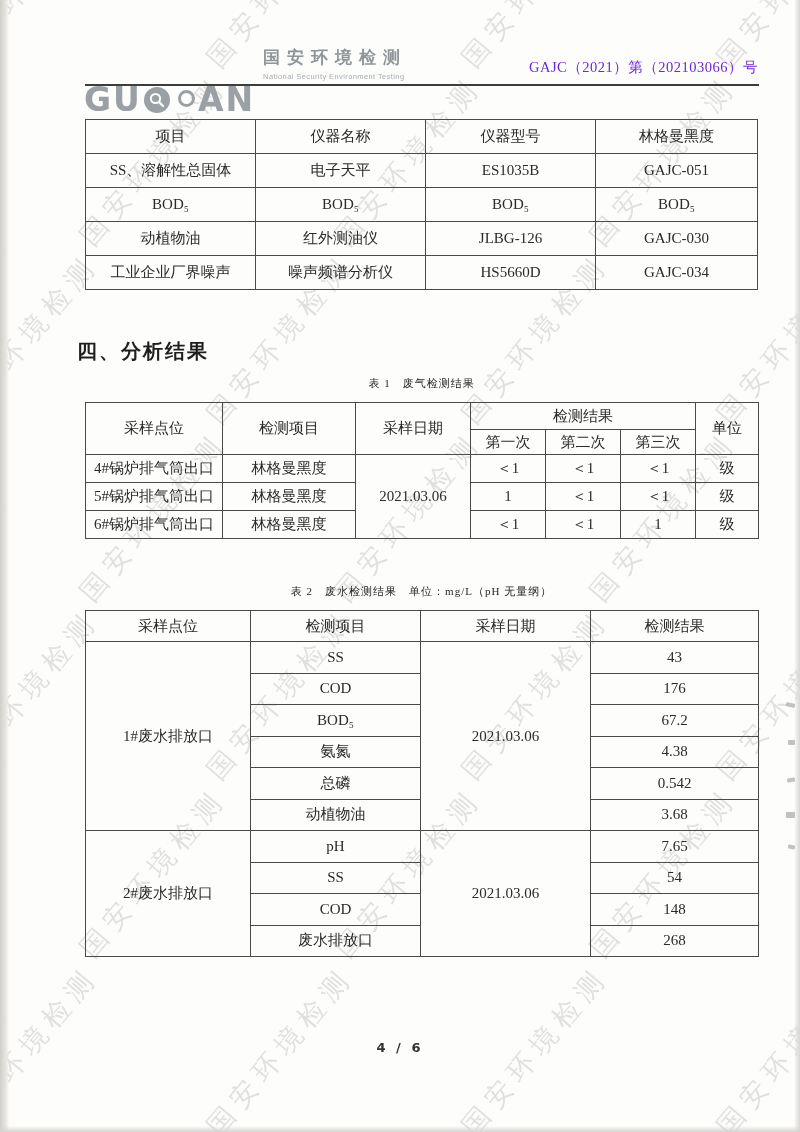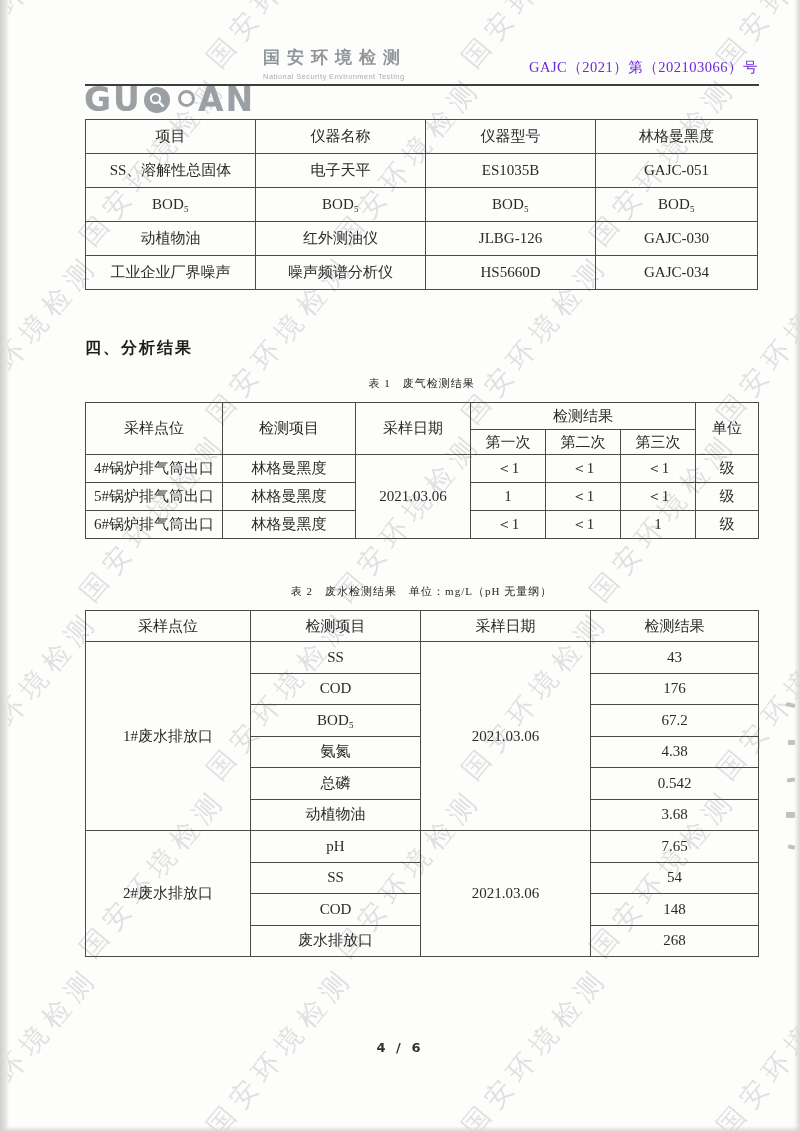--- a/index.html
+++ b/index.html
@@ -70,22 +70,22 @@
     text-align:center;vertical-align:middle;
     font-weight:normal;font-size:15px;color:#2a2a28;
     padding:0 2px;overflow:hidden;
   }
   .tbl{position:absolute;left:85px;width:673px;border-radius:7px;}
 
   .instrument-table{top:119px;}
   .instrument-table td,.instrument-table th{height:33px;}
 
   .section-title{
-    position:absolute;left:85px;top:338px;z-index:2;
-    font-size:16px;font-weight:bold;letter-spacing:2px;color:#1e1e1c;
+    position:absolute;left:77px;top:338px;z-index:2;
+    font-size:20px;font-weight:bold;letter-spacing:2px;color:#1e1e1c;
   }
   .caption{
     position:absolute;left:85px;width:673px;text-align:center;z-index:2;
     font-size:11px;color:#262624;letter-spacing:1px;
   }
   .caption-1{top:376px;}
   .caption-2{top:584px;}
 
   .gas-table{top:402px;}
   .gas-table .hrow1 th{height:26px;}

